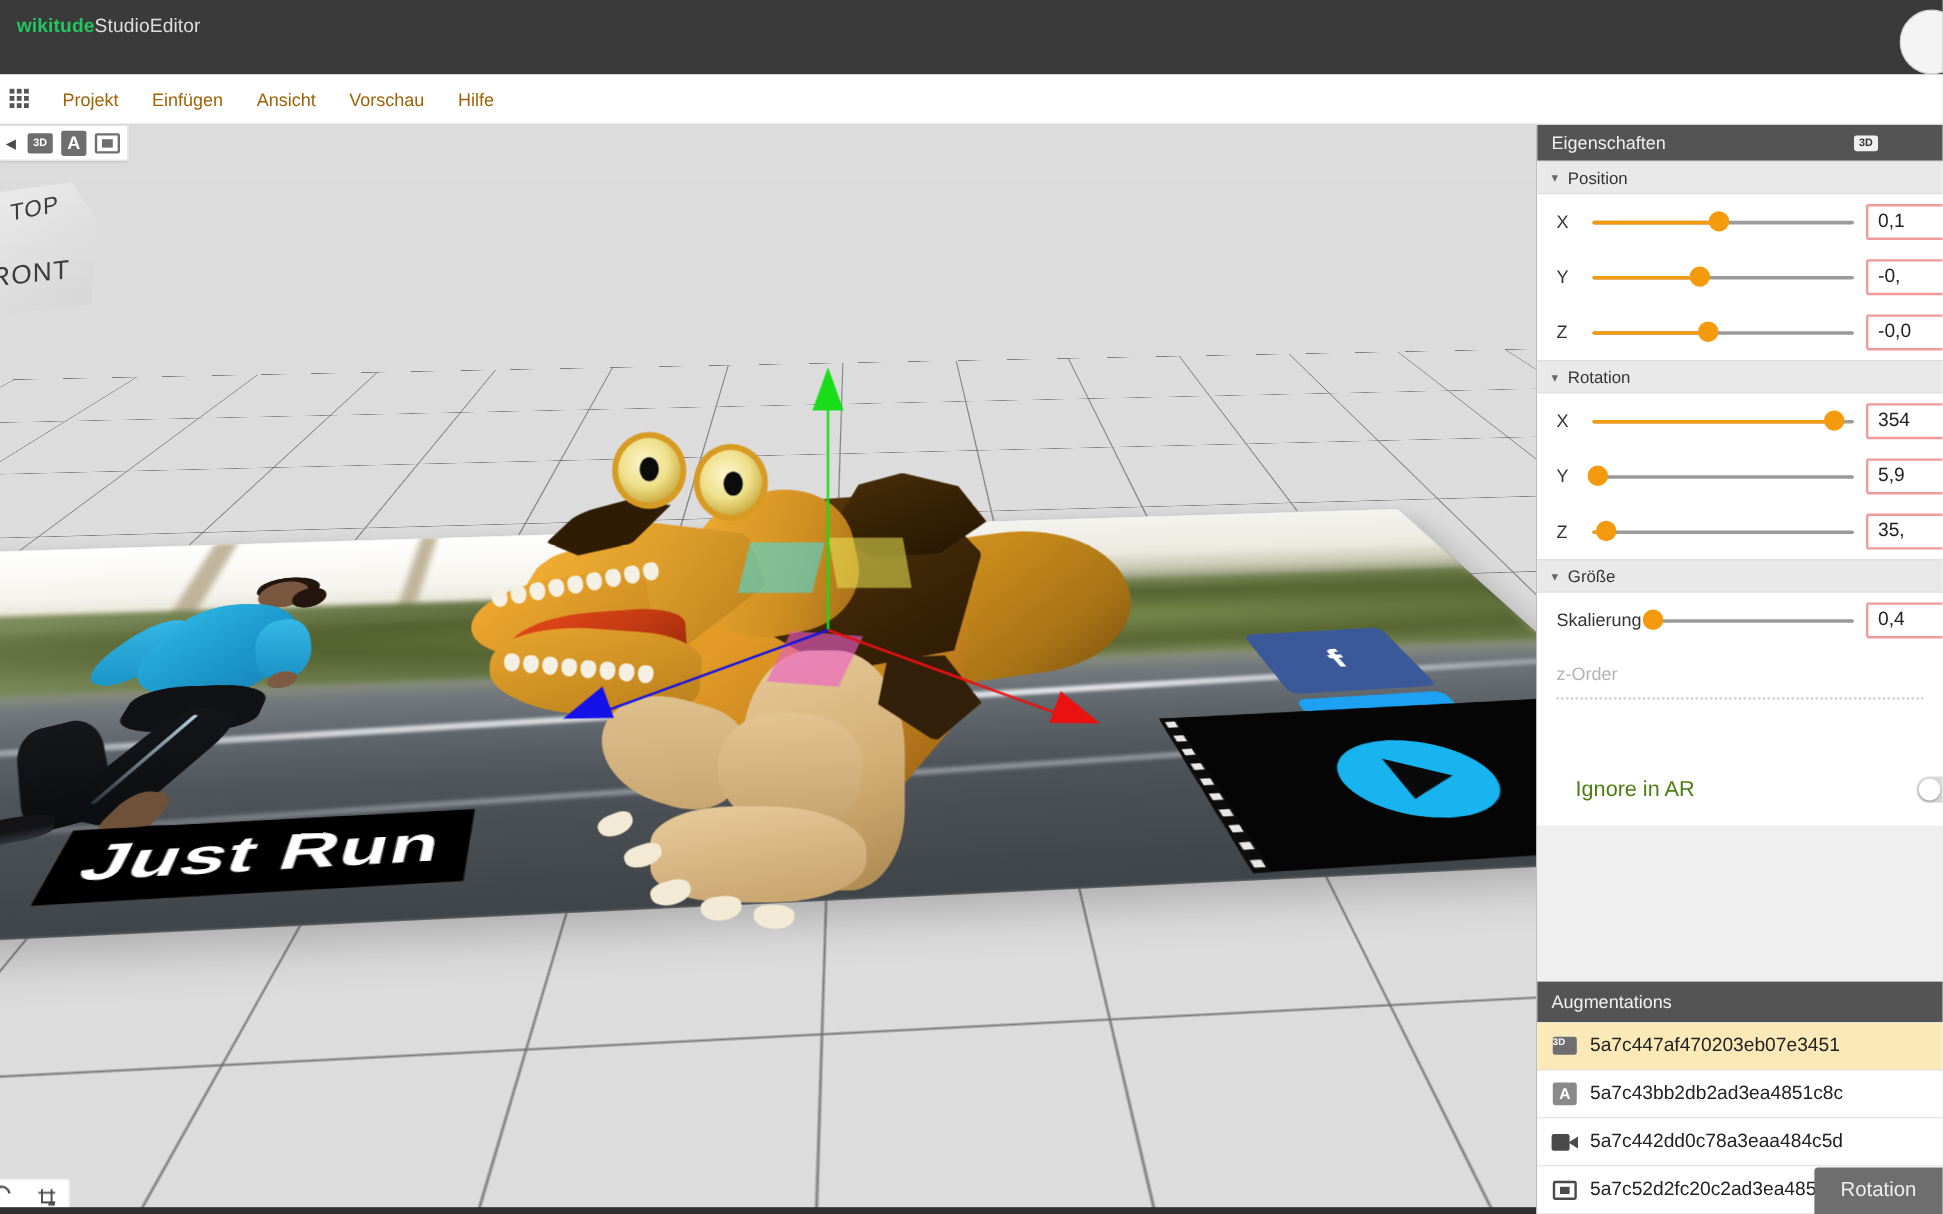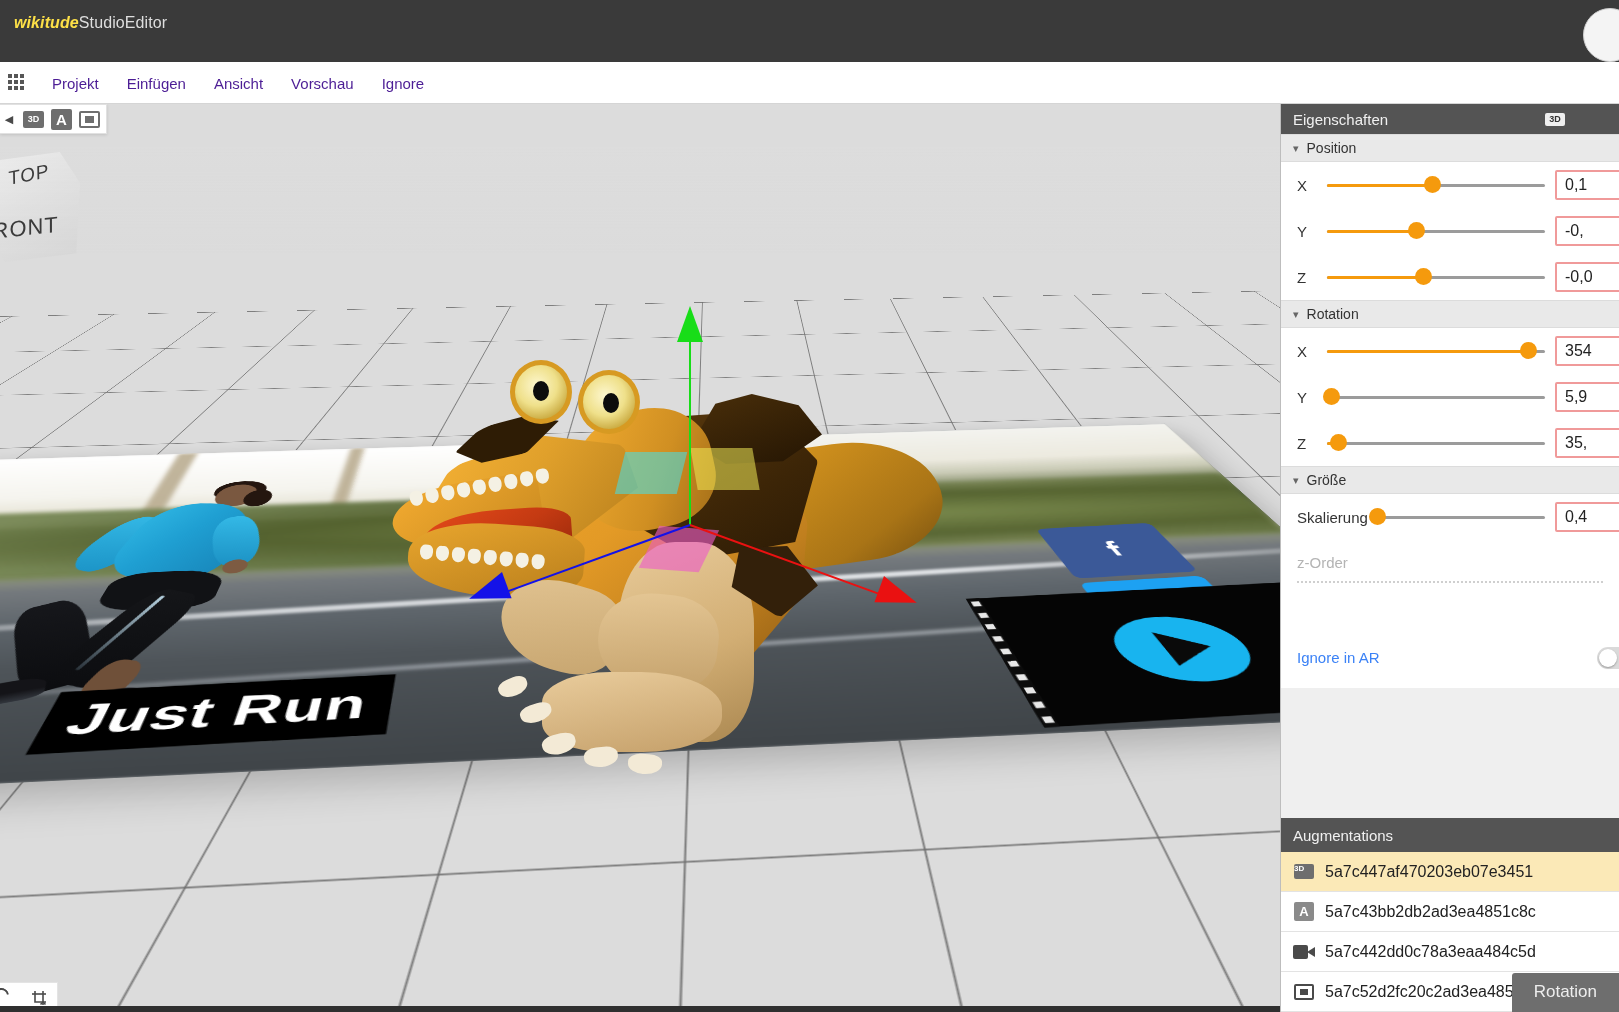--- a/index.html
+++ b/index.html
@@ -13,21 +13,21 @@
 
   
   .topbar {
     position: absolute; top: 0; left: 0; width: 1619px; height: 62px;
     background: #3a3a3a; color: #e8e8e8;
   }
   .brand {
     position: absolute; left: 14px; top: 14px;
     font-size: 16px; letter-spacing: .1px; white-space: nowrap;
   }
-  .brand b { font-weight: bold; color: #fde047; font-style: italic; }
+  .brand b { font-weight: bold; color: #22c55e; }
   .brand span.light { font-weight: 400; color: #dedede; }
   .breadcrumb {
     position: absolute; left: 0; top: 17px; width: 1619px;
     text-align: center; font-size: 21px; color: #efefef;
     white-space: nowrap;
   }
   .breadcrumb .crumb-link { text-decoration: underline; cursor: pointer; }
   .breadcrumb .sep { padding: 0 3px; color: #dadada; }
   .avatar {
     position: absolute; right: -18px; top: 8px;
@@ -42,21 +42,21 @@
   }
   .grid-icon {
     position: absolute; left: 8px; top: 12px;
     width: 18px; height: 18px;
     display: grid; grid-template-columns: repeat(3, 4px);
     grid-template-rows: repeat(3, 4px); gap: 2px;
   }
   .grid-icon i { background: #565656; display: block; }
   .menu-items { position: absolute; left: 38px; top: 0; height: 42px; display: flex; align-items: center; }
   .menu-items .mi {
-    font-size: 15px; color: #4c1d95; padding: 0 14px; cursor: default; white-space: nowrap;
+    font-size: 15px; color: #a16207; padding: 0 14px; cursor: default; white-space: nowrap;
   }
 
   
   .viewport {
     position: absolute; top: 104px; left: 0;
     width: 1280px; height: 908px;
     background: #dcdcdc; overflow: hidden;
   }
   .grid-floor {
     position: absolute; left: -420px; top: 60px; width: 2400px; height: 1700px;
@@ -451,21 +451,21 @@
   }
   .zorder-row {
     height: 86px; background: #fff; padding: 14px 16px 0 16px;
   }
   .zorder-ph { color: #b4b4b4; font-size: 15px; }
   .zorder-line { margin-top: 10px; border-bottom: 2px dotted #cfcfcf; }
   .ignore-row {
     height: 62px; background: #fff; display: flex; align-items: center;
     justify-content: space-between; padding: 0 0 0 16px; border-top: 1px solid #fff;
   }
-  .ignore-label { font-size: 15px; color: #3b82f6; }
+  .ignore-label { font-size: 18px; color: #4d7c0f; margin-left: 16px; }
   .toggle {
     width: 44px; height: 22px; border-radius: 12px; background: #dadada;
     position: relative; margin-right: -22px; flex: 0 0 auto;
   }
   .toggle i {
     position: absolute; left: 2px; top: 2px; width: 18px; height: 18px;
     border-radius: 50%; background: #fff; box-shadow: 0 1px 2px rgba(0,0,0,.3);
     display: block;
   }
   .panel-gap { flex: 1 1 auto; background: #efefef; min-height: 10px; }
@@ -528,21 +528,21 @@
         <i></i>
         <i></i>
         <i></i>
         <i></i>
     </div>
     <div class="menu-items">
       <div class="mi">Projekt</div>
       <div class="mi">Einfügen</div>
       <div class="mi">Ansicht</div>
       <div class="mi">Vorschau</div>
-      <div class="mi">Ignore</div>
+      <div class="mi">Hilfe</div>
     </div>
   </div>
 
   <div class="viewport">
     <div class="grid-floor"></div>
     <div class="floor-fade"></div>
 
     <div class="viewcube">
       <div class="vc-poly"></div>
       <div class="vc-face vc-top">TOP</div>

